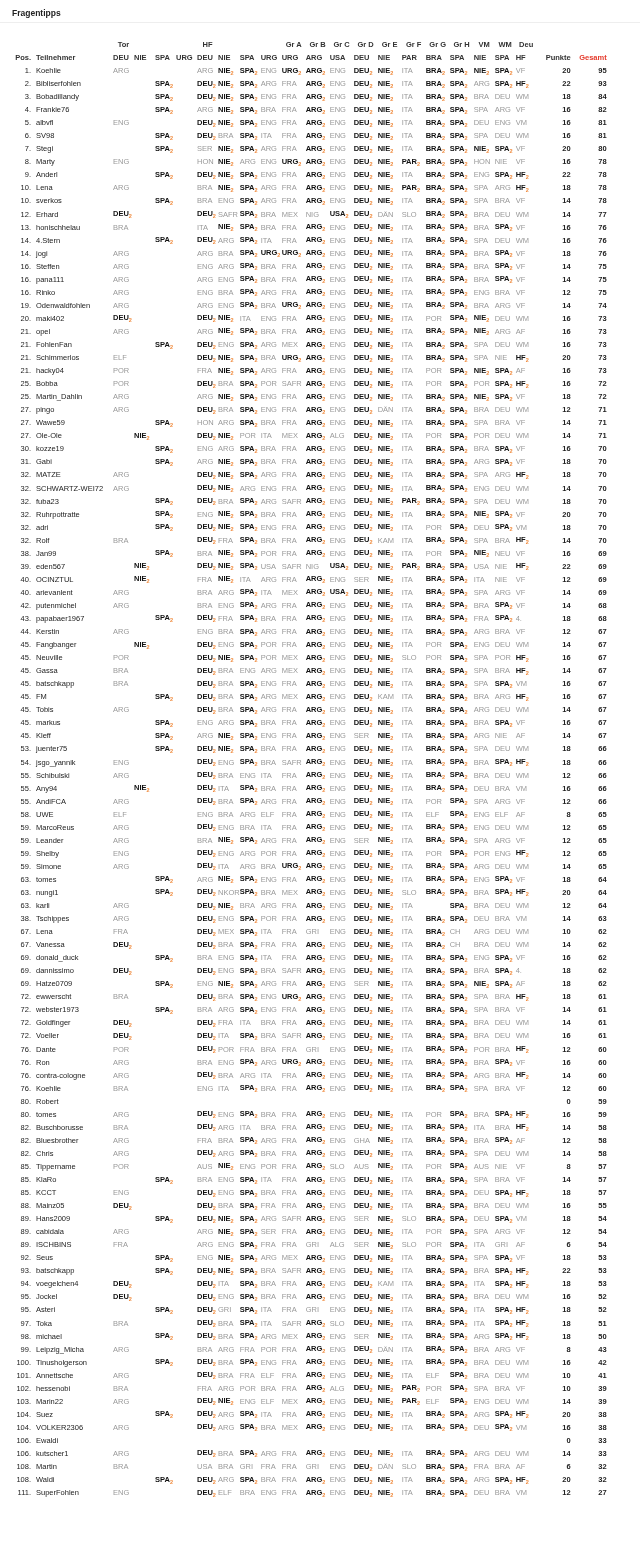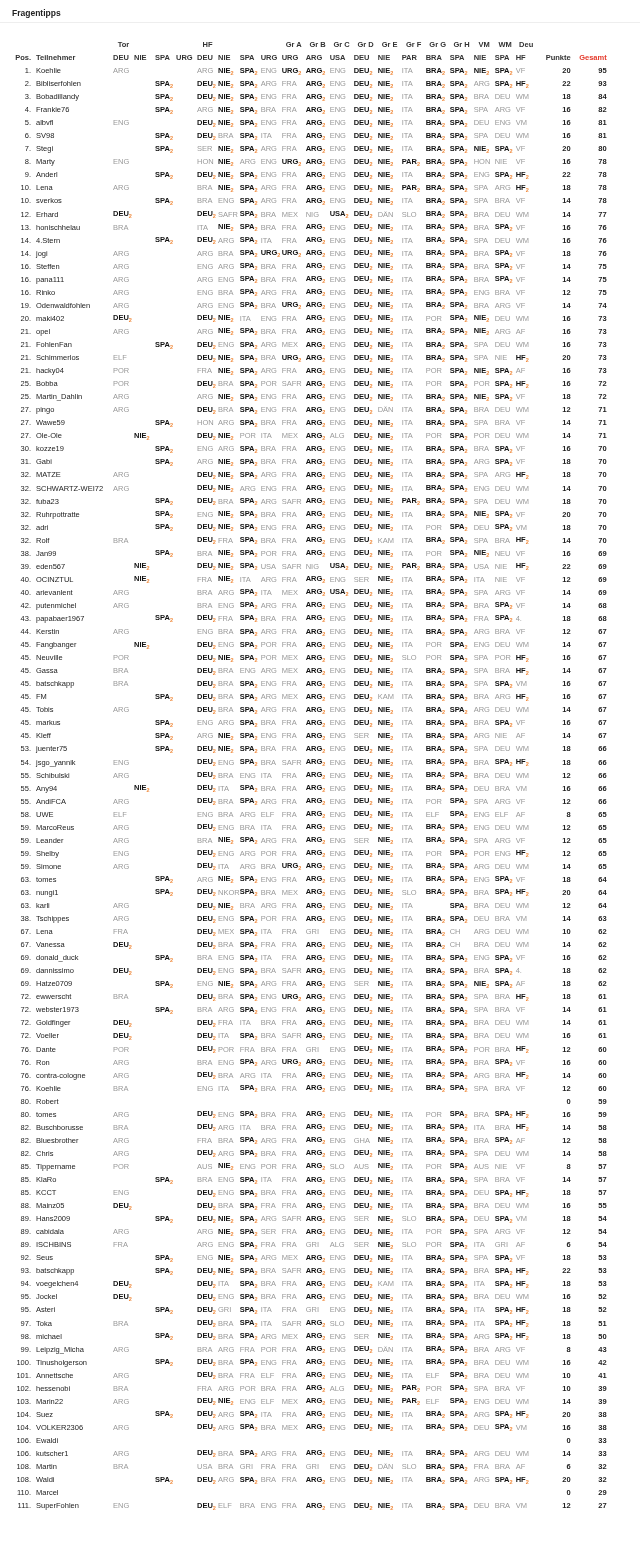--- a/index.html
+++ b/index.html
@@ -2799,45 +2799,20 @@
         <td class="cw"><span class="miss">ITA</span></td>
         <td class="cw"><span class="hit">BRA<sub>2</sub></span></td>
         <td class="cw"><span class="hit">SPA<sub>2</sub></span></td>
         <td class="c"><span class="miss">ARG</span></td>
         <td class="c"><span class="hit">SPA<sub>2</sub></span></td>
         <td class="c"><span class="hit">HF<sub>2</sub></span></td>
         <td class="pk">20</td>
         <td class="gs">32</td>
       </tr>
       <tr>
-        <td class="pos">110.</td>
-        <td class="name">Marcel</td>
-        <td class="c"></td>
-        <td class="c"></td>
-        <td class="c"></td>
-        <td class="c"></td>
-        <td class="c"></td>
-        <td class="c"></td>
-        <td class="c"></td>
-        <td class="c"></td>
-        <td class="cw"></td>
-        <td class="cw"></td>
-        <td class="cw"></td>
-        <td class="cw"></td>
-        <td class="cw"></td>
-        <td class="cw"></td>
-        <td class="cw"></td>
-        <td class="cw"></td>
-        <td class="c"></td>
-        <td class="c"></td>
-        <td class="c"></td>
-        <td class="pk">0</td>
-        <td class="gs">29</td>
-      </tr>
-      <tr>
         <td class="pos">111.</td>
         <td class="name">SuperFohlen</td>
         <td class="c"><span class="miss">ENG</span></td>
         <td class="c"></td>
         <td class="c"></td>
         <td class="c"></td>
         <td class="c"><span class="hit">DEU<sub>2</sub></span></td>
         <td class="c"><span class="miss">ELF</span></td>
         <td class="c"><span class="miss">BRA</span></td>
         <td class="c"><span class="miss">ENG</span></td>

